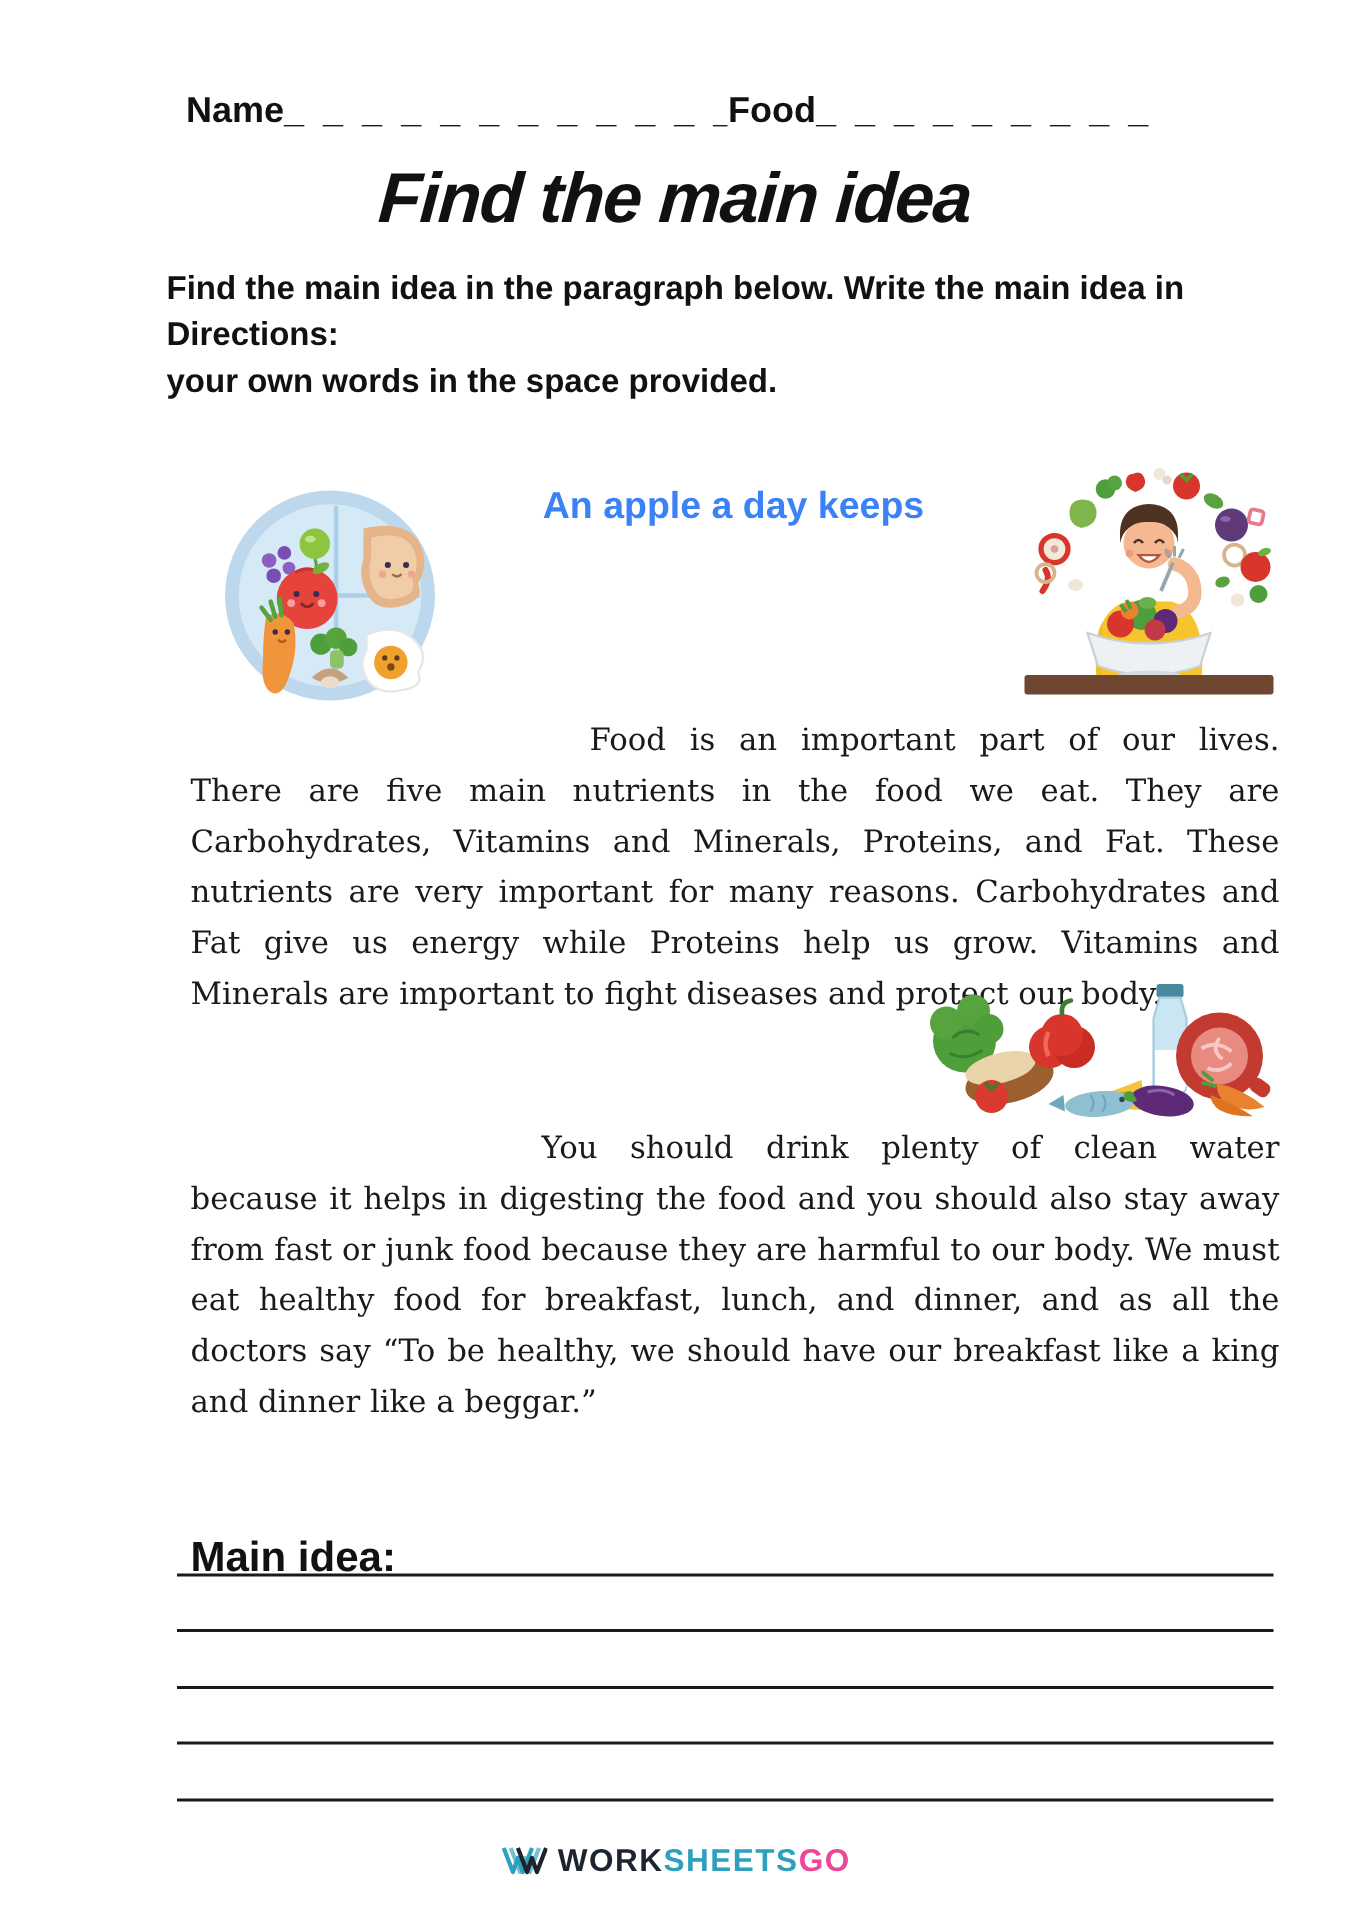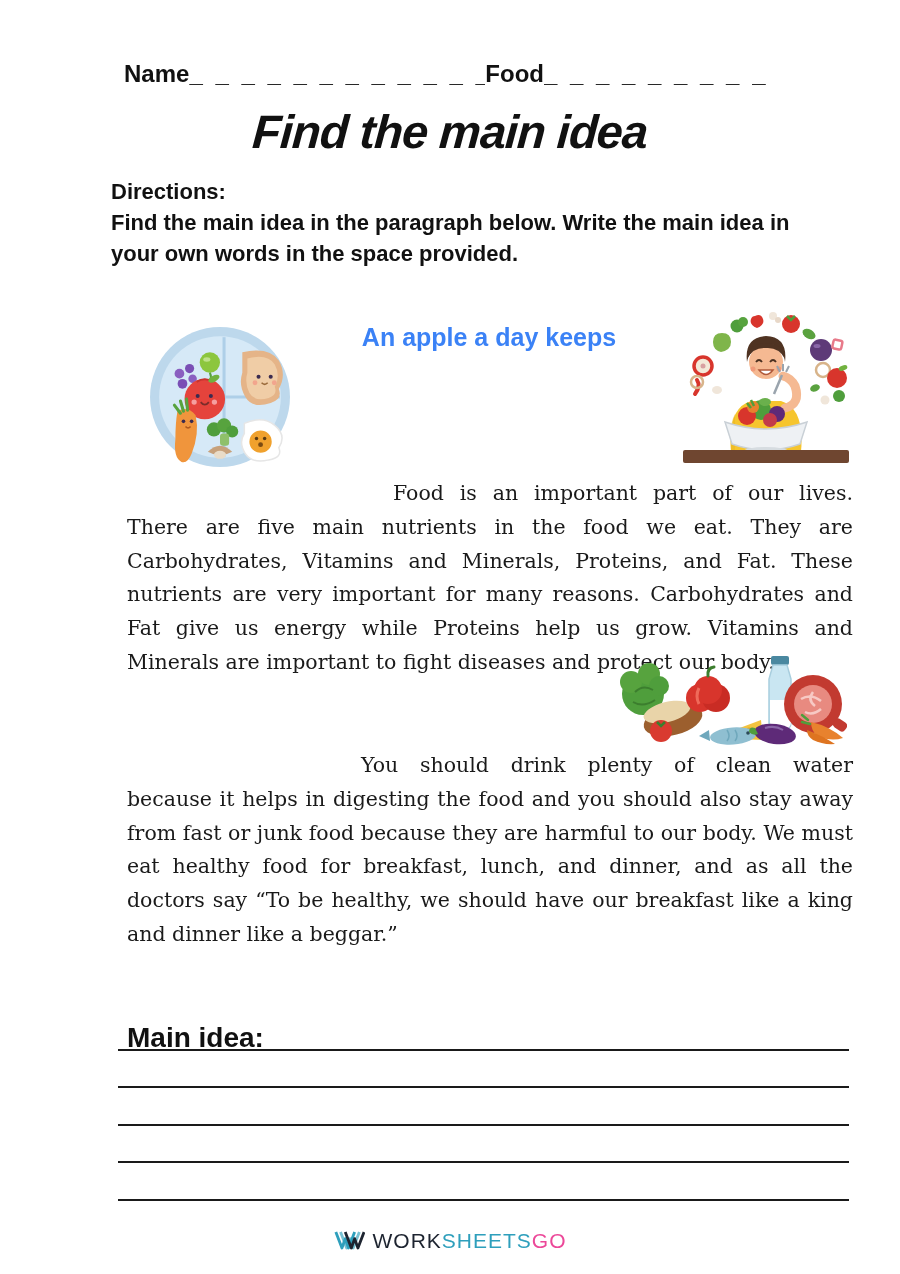--- a/index.html
+++ b/index.html
@@ -72,41 +72,41 @@
     position:absolute; left:79px; width:731px; height:0;
     border-top:2.5px solid #1a1a1a;
   }
 
   
   .footer {
     position:absolute; left:0; right:0; top:1228px;
     display:flex; justify-content:center; align-items:center; gap:7px;
   }
   .footer .brand {
-    font-weight:normal; font-size:21px; letter-spacing:1px;
+    font-weight:bold; font-size:21px; letter-spacing:1px;
     display:flex; align-items:baseline;
   }
 </style>
 </head>
 <body>
 
 <div class="page">
 
   <div class="header-row">
     <span>Name</span>
       <span class="blank grow">_ _ _ _ _ _ _ _ _ _ _ _ _ _ _ _ _ _ _ _ _ _</span>
       <span>Food</span>
       <span class="blank date-w">_ _ _ _ _ _ _ _ _ _ _ _</span>
   </div>
 
   <div class="worksheet-title">Find the main idea</div>
 
   <div class="directions">
+    <div>Find the main idea in the paragraph below. Write the main idea in</div>
     <div>Directions:</div>
-    <div>Find the main idea in the paragraph below. Write the main idea in</div>
     <div>your own words in the space provided.</div>
   </div>
 
   <svg class="plate-illo" viewBox="0 0 140 140" aria-hidden="true">
     <circle cx="70" cy="70" r="69" fill="#bdd8ec"></circle>
     <circle cx="70" cy="70" r="60" fill="#d6e9f7"></circle>
     <path d="M74 11 V129" stroke="#aecfe8" stroke-width="3"></path>
     <path d="M74 70 H129" stroke="#aecfe8" stroke-width="3"></path>
 
     <circle cx="60" cy="36" r="10" fill="#8cc63e"></circle>

